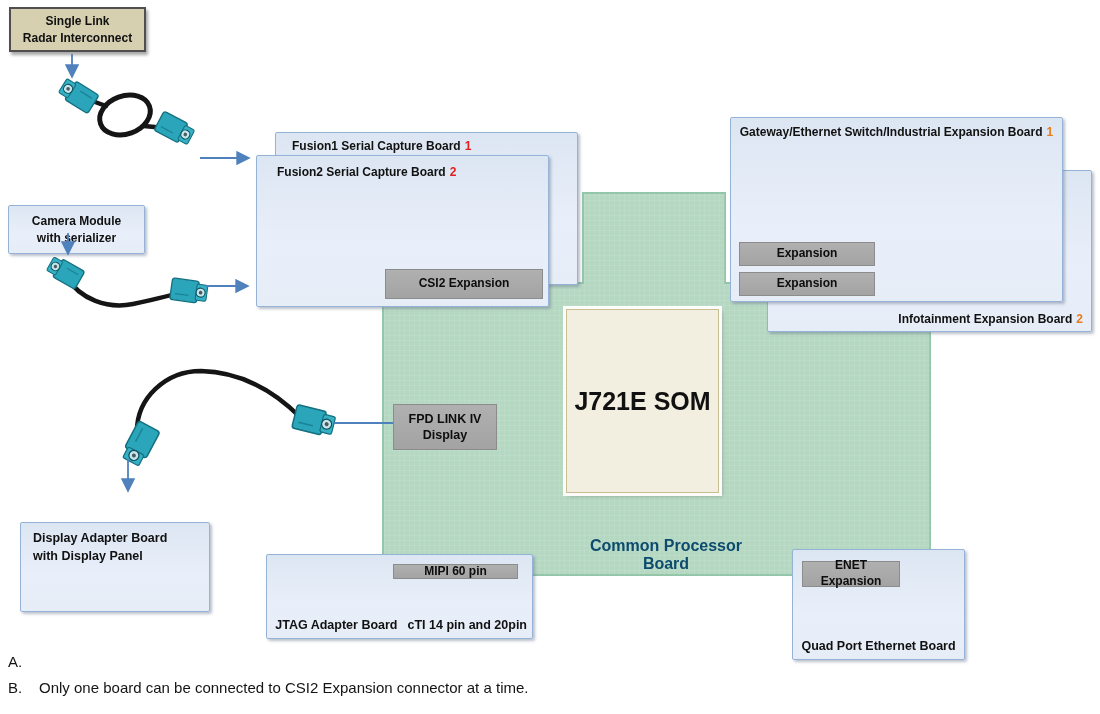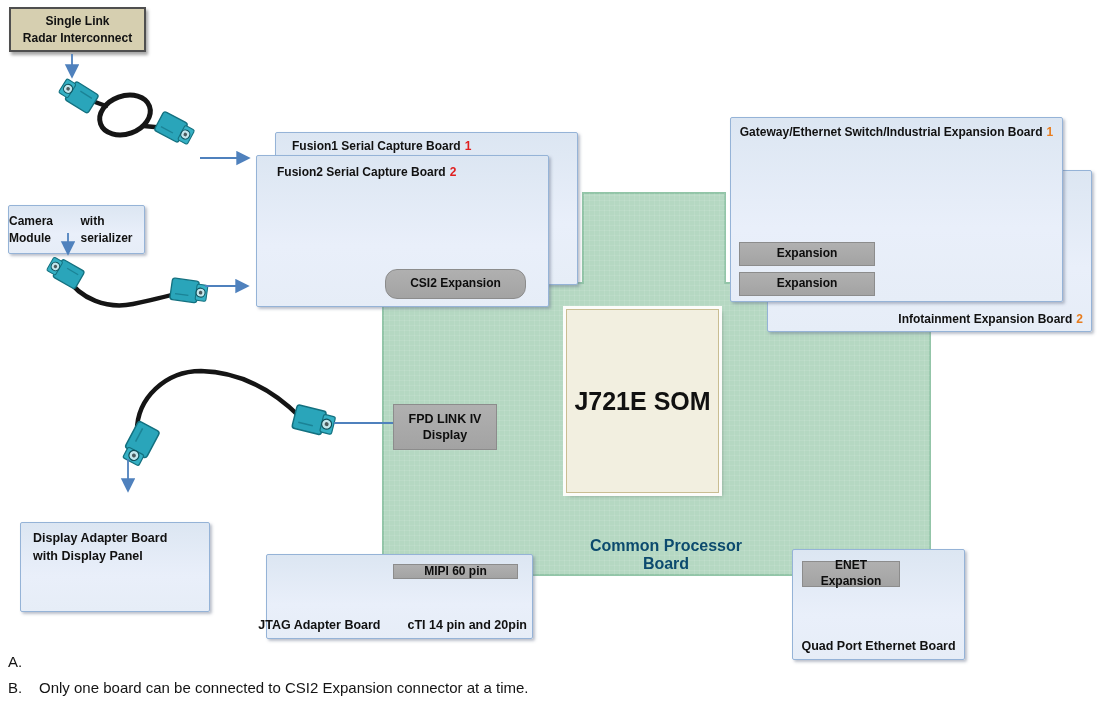--- a/index.html
+++ b/index.html
@@ -21,28 +21,28 @@
         border:1px solid #8c8c8c;color:#0d0d0d;font-weight:bold;font-size:12px;
         display:flex;align-items:center;justify-content:center;text-align:center;
         box-sizing:border-box;line-height:1.3;}
 
   #radar-box{position:absolute;left:9px;top:7px;width:137px;height:45px;
              background:#d6cfb0;border:2px solid #4f4f4f;box-sizing:border-box;
              display:flex;flex-direction:column;align-items:center;justify-content:center;
              font-weight:bold;font-size:12px;color:#111;line-height:1.35;
              box-shadow:2px 3px 3px rgba(0,0,0,0.35);}
   #camera-box{left:8px;top:183px;width:137px;height:49px;
-              display:flex;flex-direction:row;align-items:center;justify-content:center;
+              display:flex;flex-direction:column;align-items:center;justify-content:center;
               font-weight:bold;font-size:12px;color:#111;line-height:1.4;}
 
   #fusion1{left:275px;top:110px;width:303px;height:153px;}
   #fusion1 .board-title{padding:6px 0 0 16px;}
   #fusion2{left:256px;top:133px;width:293px;height:152px;}
   #fusion2 .board-title{padding:9px 0 0 20px;}
-  #csi2-btn{left:128px;top:113px;width:141px;height:30px;border-radius:12px;}
+  #csi2-btn{left:128px;top:113px;width:158px;height:30px;}
 
   #gateway{left:730px;top:95px;width:333px;height:185px;}
   #gateway .board-title{padding-top:7px;text-align:center;}
   #exp1{left:8px;top:124px;width:136px;height:24px;}
   #exp2{left:8px;top:154px;width:136px;height:24px;}
   #infotainment{left:767px;top:148px;width:325px;height:162px;}
   #infotainment .board-title{position:absolute;right:8px;bottom:5px;}
 
   #som{position:absolute;left:566px;top:309px;width:153px;height:184px;
        background:#f2efe0;border:1px solid #c9bd92;box-sizing:border-box;
@@ -52,21 +52,21 @@
   #cpb-label{position:absolute;left:566px;top:537px;width:200px;text-align:center;
              font-weight:bold;font-size:16px;color:#0c4a6e;}
 
   #fpd-btn{left:393px;top:404px;width:104px;height:46px;flex-direction:column;font-size:12.5px;}
 
   #display-adapter{left:20px;top:500px;width:190px;height:90px;
                    padding:7px 0 0 12px;font-weight:bold;font-size:12.5px;line-height:1.4;color:#111;}
 
   #jtag{left:266px;top:532px;width:267px;height:85px;}
   #mipi-btn{left:126px;top:9px;width:125px;height:15px;}
-  #jtag-label{position:absolute;right:5px;bottom:6px;display:flex;gap:27px;
+  #jtag-label{position:absolute;right:5px;bottom:6px;display:flex;gap:10px;
               font-weight:bold;font-size:12.5px;color:#111;white-space:nowrap;}
 
   #quad{left:792px;top:527px;width:173px;height:111px;}
   #enet-btn{left:9px;top:11px;width:98px;height:26px;}
   #quad-label{position:absolute;left:0;right:0;bottom:6px;text-align:center;
               font-weight:bold;font-size:12.5px;color:#111;white-space:nowrap;}
 
   #notes{position:absolute;left:8px;top:653px;font-size:15px;color:#141414;}
   .note-row{display:flex;margin-bottom:9px;}
   .note-index{width:31px;flex:0 0 31px;}

